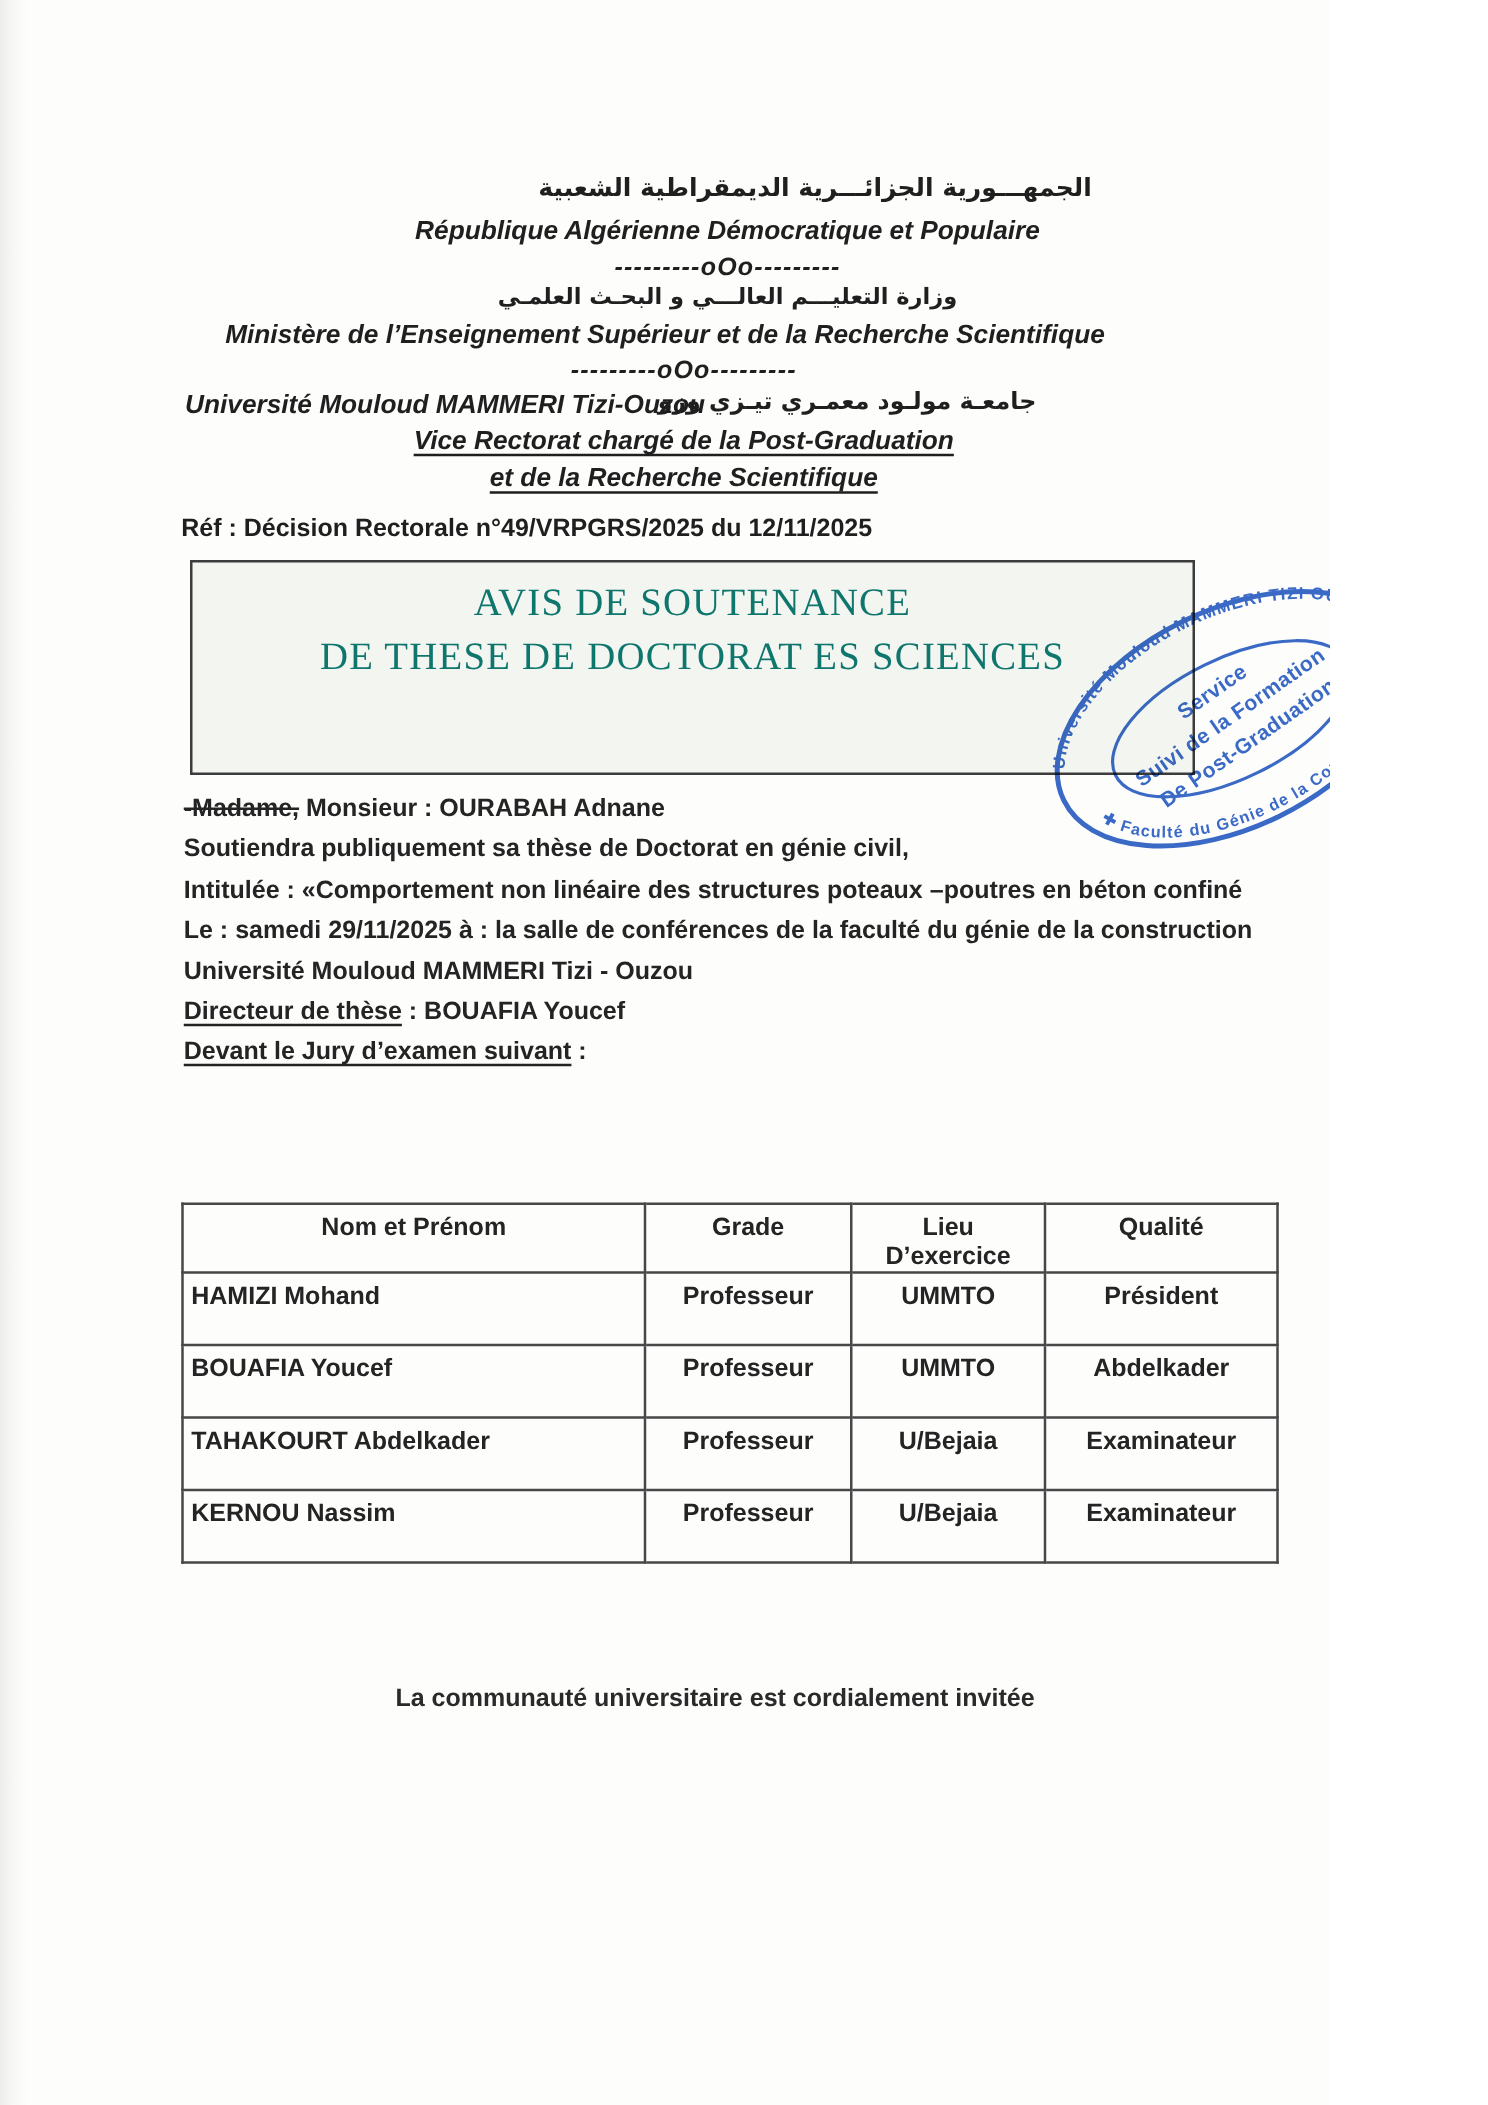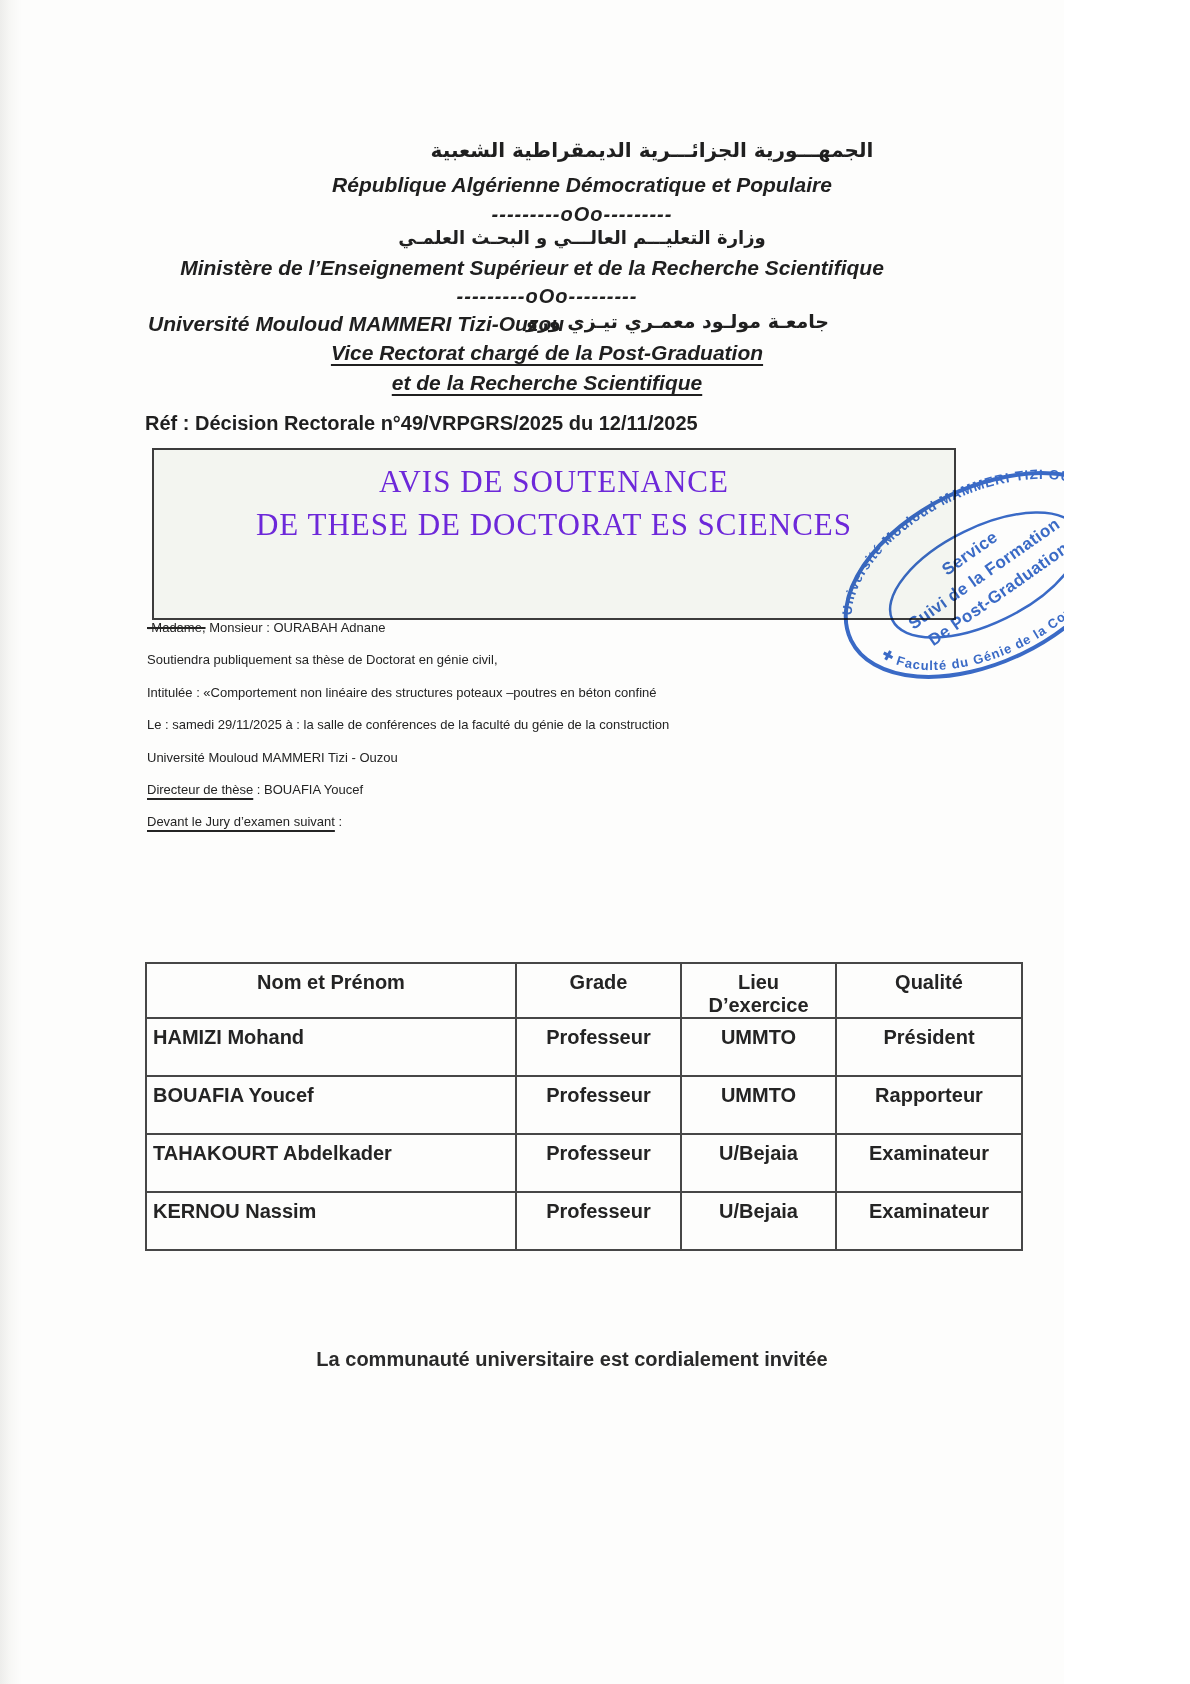--- a/index.html
+++ b/index.html
@@ -13,26 +13,26 @@
   .bi{font-weight:bold;font-style:italic;}
   .b{font-weight:bold;}
   .arab{font-family:"DejaVu Sans",sans-serif;font-weight:bold;direction:rtl;}
   .ul{text-decoration:underline;text-decoration-thickness:2px;text-underline-offset:4px;}
   .hdr-fr{font-size:21px;}
   .sep{font-size:20px;letter-spacing:1px;}
   
   .notice-box{
     position:absolute;left:152px;top:448px;width:800px;height:168px;
     border:2px solid #3c3c3c;background:#f3f5f0;text-align:center;
-    font-family:"Liberation Serif",serif;color:#6d28d9;
+    font-family:"Liberation Serif",serif;color:#0f766e;
   }
   .notice-box .t1{margin-top:14px;font-size:31px;letter-spacing:1px;}
   .notice-box .t2{margin-top:7px;font-size:31px;letter-spacing:1px;}
   
-  .body-block{position:absolute;left:147px;top:612px;width:980px;font-size:13px;font-weight:normal;line-height:32.4px;color:#242424;}
+  .body-block{position:absolute;left:147px;top:631px;width:980px;font-size:20px;font-weight:bold;line-height:32.4px;color:#242424;}
   .body-block p{margin:0;white-space:nowrap;}
   .strike{text-decoration:line-through;text-decoration-thickness:2px;}
   
   table.jury{
     position:absolute;left:145px;top:962px;width:876px;
     border-collapse:collapse;table-layout:fixed;
     font-size:20px;font-weight:bold;color:#242424;
   }
   table.jury td,table.jury th{
     border:2px solid #474747;vertical-align:top;padding:7px 6px 0 6px;
@@ -107,21 +107,21 @@
     <tr>
       <td class="name">HAMIZI Mohand</td>
       <td>Professeur</td>
       <td>UMMTO</td>
       <td>Président</td>
     </tr>
     <tr>
       <td class="name">BOUAFIA Youcef</td>
       <td>Professeur</td>
       <td>UMMTO</td>
-      <td>Rapporteur</td>
+      <td>Abdelkader</td>
     </tr>
     <tr>
       <td class="name">TAHAKOURT Abdelkader</td>
       <td>Professeur</td>
       <td>U/Bejaia</td>
       <td>Examinateur</td>
     </tr>
     <tr>
       <td class="name">KERNOU Nassim</td>
       <td>Professeur</td>

